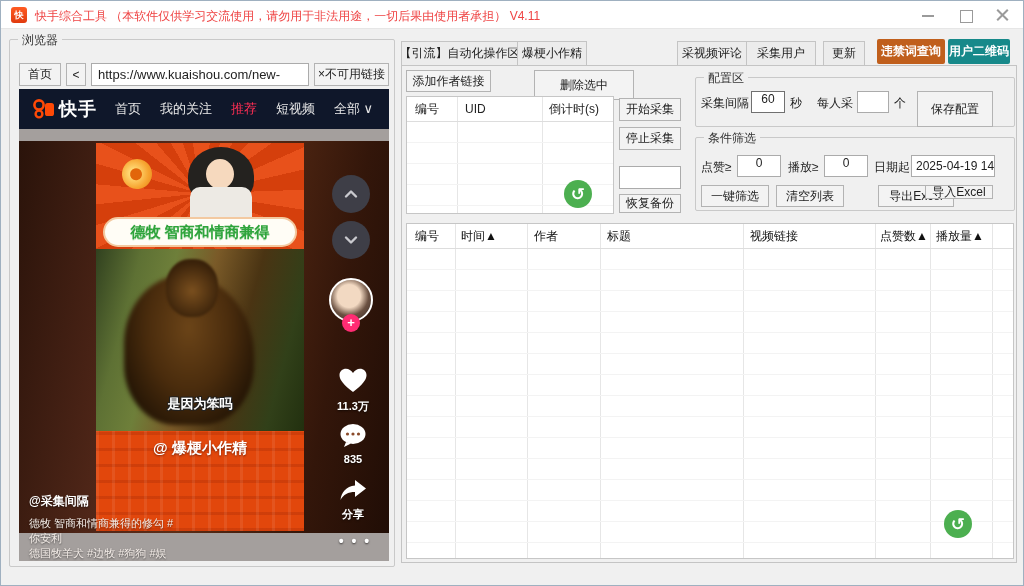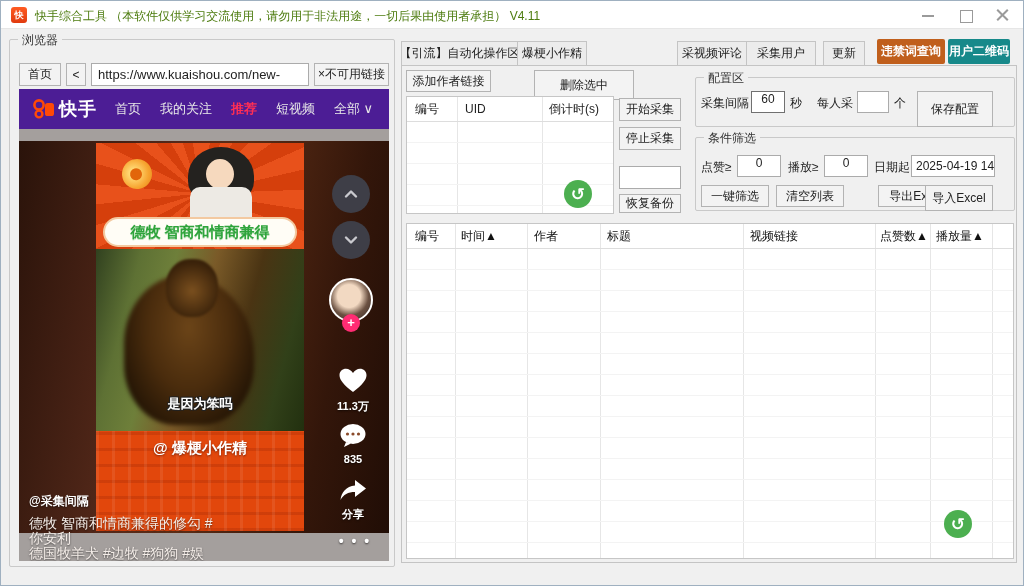--- a/index.html
+++ b/index.html
@@ -4,46 +4,46 @@
 <style>
   *{margin:0;padding:0;box-sizing:border-box;font-family:"Liberation Sans","DejaVu Sans",sans-serif}
   html,body{background:#d7d7d7}
   .root{position:relative;width:1024px;height:586px;background:#F0F0F0;border:1px solid #9FB0C0;overflow:hidden}
 
   
   .titlebar{position:absolute;left:0;top:0;right:0;height:28px;background:#FFFFFF;border-bottom:1px solid #E6E6E6}
   .app-icon{position:absolute;left:10px;top:6px;width:16px;height:16px;border-radius:3px;
     background:linear-gradient(180deg,#FF5B22,#E03A0E);color:#fff;font-size:9px;font-weight:bold;
     display:flex;align-items:center;justify-content:center}
-  .app-title{position:absolute;left:34px;top:7px;font-size:12px;color:#4d7c0f;white-space:nowrap}
+  .app-title{position:absolute;left:34px;top:7px;font-size:12px;color:#ef4444;white-space:nowrap}
   .win-btn{position:absolute;top:0;width:34px;height:28px;cursor:pointer}
   .win-btn.min{right:78px}.win-btn.max{right:40px}.win-btn.cls{right:4px}
   .win-btn.min::after{content:"";position:absolute;left:11px;top:14px;width:12px;height:2px;background:#9a9a9a}
   .win-btn.max::after{content:"";position:absolute;left:11px;top:9px;width:11px;height:11px;border:1.5px solid #9a9a9a}
   .win-btn.cls::before,.win-btn.cls::after{content:"";position:absolute;left:10px;top:13px;width:15px;height:2px;background:#9a9a9a}
   .win-btn.cls::before{transform:rotate(45deg)}.win-btn.cls::after{transform:rotate(-45deg)}
 
   
   .groupbox{position:absolute;border:1px solid #C9C9C9;border-radius:2px}
   .gb-label{position:absolute;top:-8px;left:8px;background:#F0F0F0;padding:0 4px;font-size:12px;color:#333}
   .btn{position:absolute;background:#F3F3F3;border:1px solid #B3B3B3;font-size:12px;color:#222;
     display:flex;align-items:center;justify-content:center;cursor:pointer;white-space:nowrap}
   .tbox{position:absolute;background:#fff;border:1px solid #ABABAB;font-size:12px;color:#222;padding:0 4px;text-align:center}
   .lbl{position:absolute;font-size:12px;color:#222;white-space:nowrap}
 
   
   .toolbar-url{text-align:left;color:#222;font-size:13px;padding:0 6px}
 
   .video-wrap{position:absolute;left:18px;top:88px;width:370px;height:472px;overflow:hidden;background:#17090459}
-  .ks-header{position:absolute;left:0;top:0;width:100%;height:40px;background:#4c1d95;display:flex;align-items:center;z-index:5}
+  .ks-header{position:absolute;left:0;top:0;width:100%;height:40px;background:#0f172a;display:flex;align-items:center;z-index:5}
   .ks-logo{display:flex;align-items:center;margin-left:14px}
   .ks-logo-text{color:#fff;font-size:18px;font-weight:bold;margin-left:4px;letter-spacing:1px}
   .ks-nav{display:flex;margin-left:18px;gap:19px}
   .ks-nav span{color:#E8E8E8;font-size:13px;cursor:pointer;white-space:nowrap}
-  .ks-nav span.active{color:#FF2E54;font-weight:bold}
+  .ks-nav span.active{color:#FF2E54;font-weight:normal}
 
   .video-body{position:absolute;left:0;top:52px;width:382px;height:392px;
     background:linear-gradient(100deg,#2A130A 0%,#55291а 35%,#5C2D16 50%,#33160A 78%,#1E0C05 100%);
     background:linear-gradient(100deg,#2A130A 0%,#55291A 35%,#5C2D16 50%,#33160A 78%,#1E0C05 100%)}
   .strip{position:absolute;left:77px;top:2px;width:208px;height:388px;overflow:hidden;background:#E2470C}
   .sunburst{position:absolute;left:-30px;top:0;width:268px;height:112px;
     background:repeating-conic-gradient(from 0deg at 50% 45%,#E8511B 0deg 11deg,#D53F0C 11deg 22deg)}
   .girl-hair{position:absolute;left:92px;top:4px;width:66px;height:58px;border-radius:50% 50% 42% 42%;background:#24221F}
   .girl-face{position:absolute;left:110px;top:16px;width:28px;height:30px;border-radius:50%;background:#F6D9BE}
   .girl-shirt{position:absolute;left:94px;top:44px;width:62px;height:34px;border-radius:10px 10px 4px 4px;background:#EDEAE4}
@@ -62,21 +62,21 @@
   .vo-text{position:absolute;left:0;top:252px;width:208px;text-align:center;color:#fff;font-size:13px;font-weight:bold;
     text-shadow:-1px -1px 0 #222,1px -1px 0 #222,-1px 1px 0 #222,1px 1px 0 #222;z-index:3}
   .plaid{position:absolute;left:0;top:288px;width:208px;height:100px;background-color:#E2470C;
     background-image:repeating-linear-gradient(90deg,rgba(255,255,255,.08) 0 3px,transparent 3px 16px),
       repeating-linear-gradient(0deg,rgba(120,20,0,.18) 0 3px,transparent 3px 16px)}
   .byline{position:absolute;left:0;top:296px;width:208px;text-align:center;color:#fff;font-size:15px;font-weight:bold;
     text-shadow:0 1px 2px rgba(60,10,0,.6);z-index:3}
   .caption{position:absolute;left:10px;top:352px;width:280px;z-index:4;color:#fff;
     text-shadow:0 1px 2px rgba(0,0,0,.55)}
   .caption .author{font-size:12px;font-weight:bold;margin-bottom:6px}
-  .caption .line{font-size:14px;line-height:15px;color:#F4EDE8}
+  .caption .line{font-size:11px;line-height:15px;color:#F4EDE8}
   .nav-circle{position:absolute;width:38px;height:38px;border-radius:50%;background:#3E3E47;z-index:6;cursor:pointer;
     display:flex;align-items:center;justify-content:center}
   .rail{position:absolute;z-index:6;text-align:center}
   .rail-count{color:#fff;font-size:11px;font-weight:bold;text-shadow:0 1px 2px rgba(0,0,0,.6);margin-top:1px}
   .avatar{width:44px;height:44px;border-radius:50%;border:2px solid #fff;
     background:radial-gradient(circle at 45% 40%,#F2D9C2 0 35%,#6b5142 60%,#2e2320 100%)}
   .plus-badge{position:absolute;left:13px;top:36px;width:18px;height:18px;border-radius:50%;background:#FF2C73;
     color:#fff;font-size:13px;font-weight:bold;line-height:17px;text-align:center}
   .progress{position:absolute;left:0;top:429px;width:370px;height:3px;background:rgba(235,225,218,.45);z-index:7}
   .progress-fill{height:3px;background:#FF3350;width:62%}
@@ -270,21 +270,21 @@
   <div class="lbl" style="left:787px;top:158px">播放≥</div>
   <div class="tbox" style="left:823px;top:154px;width:44px;height:22px">0</div>
   <div class="lbl" style="left:873px;top:158px">日期起</div>
   <div class="dd" style="left:910px;top:154px;width:84px;height:22px">
     <span>2025-04-19 14</span>
     <span class="chev">▼</span>
   </div>
   <div class="btn" style="left:700px;top:184px;width:68px;height:22px">一键筛选</div>
   <div class="btn" style="left:775px;top:184px;width:68px;height:22px">清空列表</div>
   <div class="btn" style="left:877px;top:184px;width:76px;height:22px">导出Excel</div>
-  <div class="btn" style="left:924px;top:184px;width:68px;height:26px">导入Excel</div>
+  <div class="btn" style="left:924px;top:184px;width:68px;height:14px">导入Excel</div>
 
   <div class="big-table">
     <div class="th" style="left:8px">编号</div>
     <div class="th" style="left:54px">时间▲</div>
     <div class="th" style="left:127px">作者</div>
     <div class="th" style="left:200px">标题</div>
     <div class="th" style="left:343px">视频链接</div>
     <div class="th" style="left:473px">点赞数▲</div>
     <div class="th" style="left:529px">播放量▲</div>
     <div class="vline" style="left:48px"></div>

